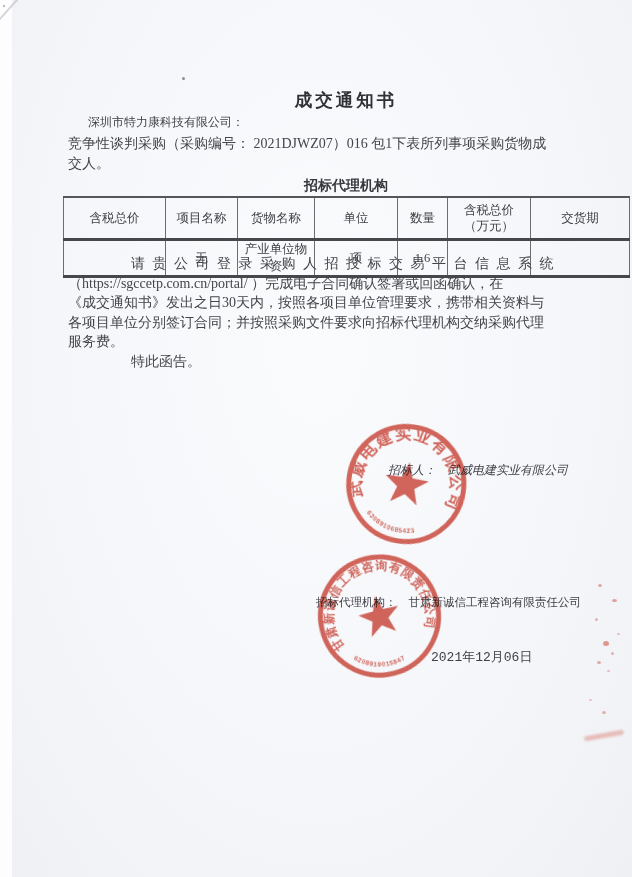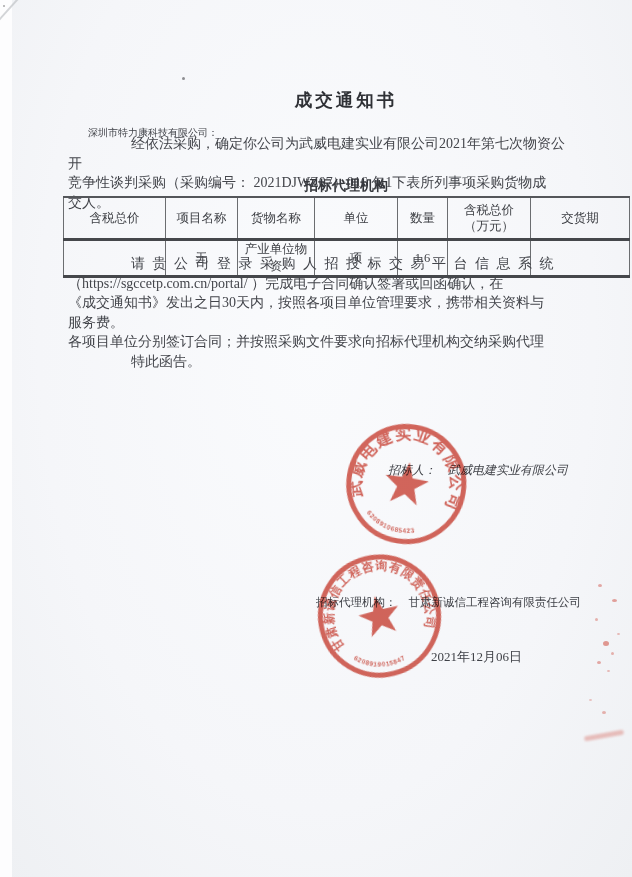--- a/index.html
+++ b/index.html
@@ -5,41 +5,41 @@
   html,body{margin:0;padding:0;background:#e8e9ec;}
   #page{
     position:relative;width:632px;height:877px;margin:0 auto;overflow:hidden;
     background:radial-gradient(ellipse at 50% 38%, #fafbfd 0%, #f5f6f9 62%, #eef0f3 100%);
     font-family:"Liberation Serif","DejaVu Serif",serif;
     color:#42444a;
   }
   .edge-strip{position:absolute;left:0;top:0;width:12px;height:100%;background:#fdfdfe;}
   .doc-title{position:absolute;top:88px;left:63px;width:566px;text-align:center;
     font-size:17.5px;font-weight:bold;letter-spacing:3px;color:#2f3136;}
-  .addressee{position:absolute;top:114px;left:88px;font-size:10px;color:#3f4147;margin-top:12px;}
+  .addressee{position:absolute;top:114px;left:88px;font-size:12px;color:#3f4147;}
   .para{position:absolute;left:68px;width:500px;font-size:14px;line-height:19.6px;
     color:#43454b;text-align:left;}
   #para1{top:134px;}
   #para2{top:254px;}
   .indent{text-indent:63px;}
   .spread{letter-spacing:7.5px;}
   .table-caption{position:absolute;top:177px;left:63px;width:566px;text-align:center;
     font-weight:bold;font-size:14px;color:#36383d;}
   table.deal{position:absolute;top:196px;left:63px;width:566px;border-collapse:collapse;
     table-layout:fixed;color:#3f4146;border-top:2px solid #54565a;border-bottom:3px solid #45474b;
     border-left:1px solid #6b6d70;border-right:1px solid #6b6d70;}
   table.deal th,table.deal td{border:1px solid #6b6d70;font-weight:normal;font-size:12.5px;
     text-align:center;vertical-align:middle;padding:0 2px;}
   table.deal thead th{height:40px;border-bottom:3px solid #45474b;white-space:pre-line;line-height:16px;}
   table.deal tbody td{height:26px;}
   .sig-line{position:absolute;font-size:12px;color:#3f4147;white-space:nowrap;}
   #sig1{top:462px;left:388px;font-style:italic;}
   #sig2{top:595px;left:316px;font-size:11.5px;}
   .sig-name{margin-left:12px;}
-  .doc-date{position:absolute;top:648px;left:431px;font-size:13px;color:#3f4147;}
+  .doc-date{position:absolute;top:648px;left:431px;font-size:13px;color:#3f4147;font-family:Liberation Mono, monospace;}
   .stamp{position:absolute;mix-blend-mode:multiply;opacity:.84;color:#cf4a3d;filter:blur(.2px);}
   #stamp1{left:344px;top:422px;transform:rotate(9deg);}
   #stamp2{left:316px;top:552px;transform:rotate(-14deg);}
   .stamp text{fill:currentColor;font-family:"Liberation Sans","DejaVu Sans",sans-serif;font-weight:bold;}
   .ring-text{font-size:16px;letter-spacing:2px;}
   #stamp2 .ring-text{font-size:12px;letter-spacing:.8px;}
   .serial-text{font-size:6.5px;letter-spacing:.6px;font-weight:normal;}
   .speck{position:absolute;border-radius:50%;pointer-events:none;}
   .gray{background:#6a6a6e;}
   .red{background:#cf4a3d;}
@@ -53,21 +53,20 @@
 
 <div id="page">
   <div class="edge-strip"></div>
   <div class="fold"></div>
 
   <div class="doc-title">成交通知书</div>
 
   <div class="addressee">深圳市特力康科技有限公司：</div>
 
   <div class="para" id="para1">
-    <div class="indent">经依法采购，确定你公司为武威电建实业有限公司2021年第七次物资公开</div>
     <div>竞争性谈判采购（采购编号： 2021DJWZ07）016 包1下表所列事项采购货物成</div>
     <div>交人。</div>
   </div>
 
   <div class="table-caption">招标代理机构</div>
 
   <table class="deal">
     <colgroup>
       <col style="width:102px">
         <col style="width:72px">
@@ -99,22 +98,22 @@
         <td></td>
         <td></td>
       </tr>
     </tbody>
   </table>
 
   <div class="para" id="para2">
     <div class="indent spread">请贵公司登录采购人招投标交易平台信息系统</div>
     <div>（https://sgccetp.com.cn/portal/ ）完成电子合同确认签署或回函确认，在</div>
     <div>《成交通知书》发出之日30天内，按照各项目单位管理要求，携带相关资料与</div>
+    <div>各项目单位分别签订合同；并按照采购文件要求向招标代理机构交纳采购代理</div>
     <div>服务费。</div>
-    <div>各项目单位分别签订合同；并按照采购文件要求向招标代理机构交纳采购代理</div>
     <div class="indent">特此函告。</div>
   </div>
 
   <div class="sig-line" id="sig1">
     <span>招标人：</span><span class="sig-name">武威电建实业有限公司</span>
   </div>
 
   <div class="sig-line" id="sig2">
     <span>招标代理机构：</span><span class="sig-name">甘肃新诚信工程咨询有限责任公司</span>
   </div>

